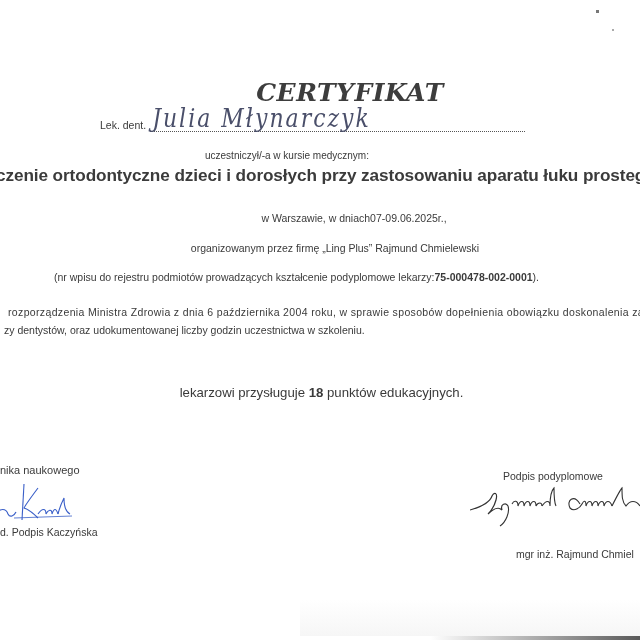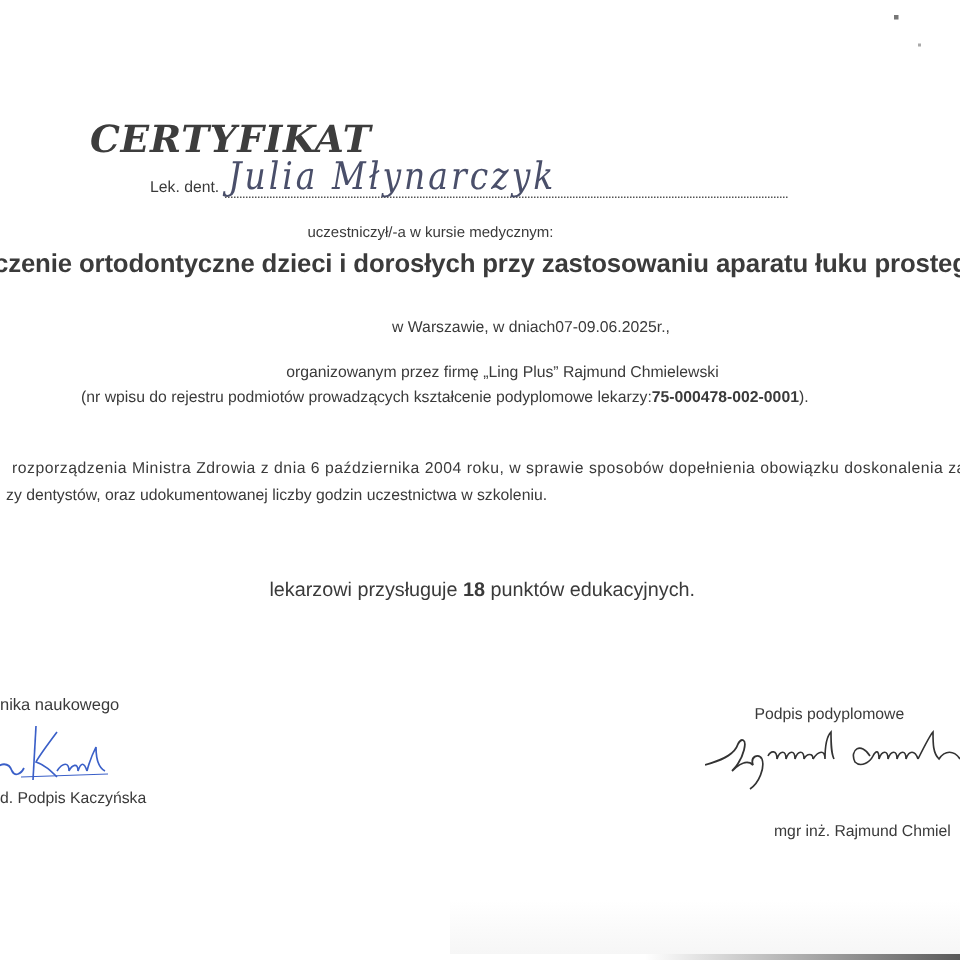--- a/index.html
+++ b/index.html
@@ -15,20 +15,21 @@
       width: 640px;
       height: 640px;
       background: #ffffff;
       font-family: "Liberation Sans", "DejaVu Sans", sans-serif;
       color: #3a3a3a;
       overflow: hidden;
     }
     .abs { position: absolute; white-space: nowrap; }
     .title {
       left: 0; width: 640px; top: 78px;
+      text-align: center;
       font-family: "DejaVu Serif", "Liberation Serif", serif;
       font-style: italic;
       font-weight: bold;
       font-size: 25px;
       color: #3d3d3d;
       letter-spacing: 0.5px;
       padding-left: 60px;
       box-sizing: border-box;
     }
     .lek-line {
@@ -78,21 +79,21 @@
       margin-left: 27px;
     }
     .organizer {
       left: 0; width: 640px; top: 242px;
       text-align: center;
       font-size: 10.5px;
       padding-left: 30px;
       box-sizing: border-box;
     }
     .registry {
-      left: 54px; top: 259px;
+      left: 54px; top: 271px;
       font-size: 10.5px;
     }
     .reg-no { font-weight: bold; }
     .regulation-1 {
       left: 8px; top: 306px;
       font-size: 10.5px;
       letter-spacing: 0.35px;
     }
     .regulation-2 {
       left: 4px; top: 324px;

